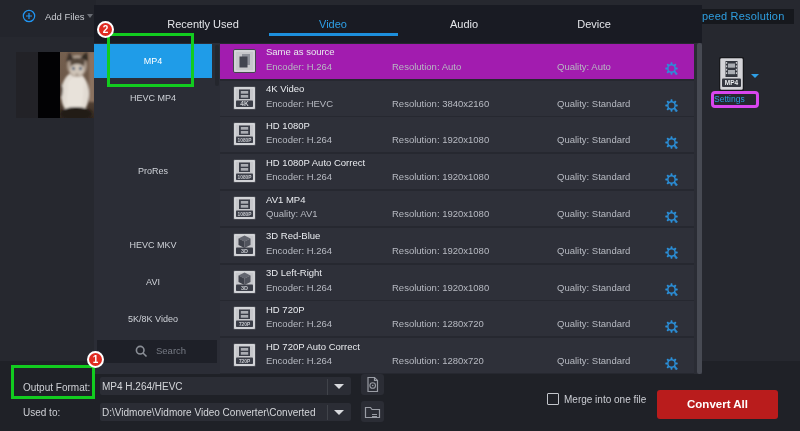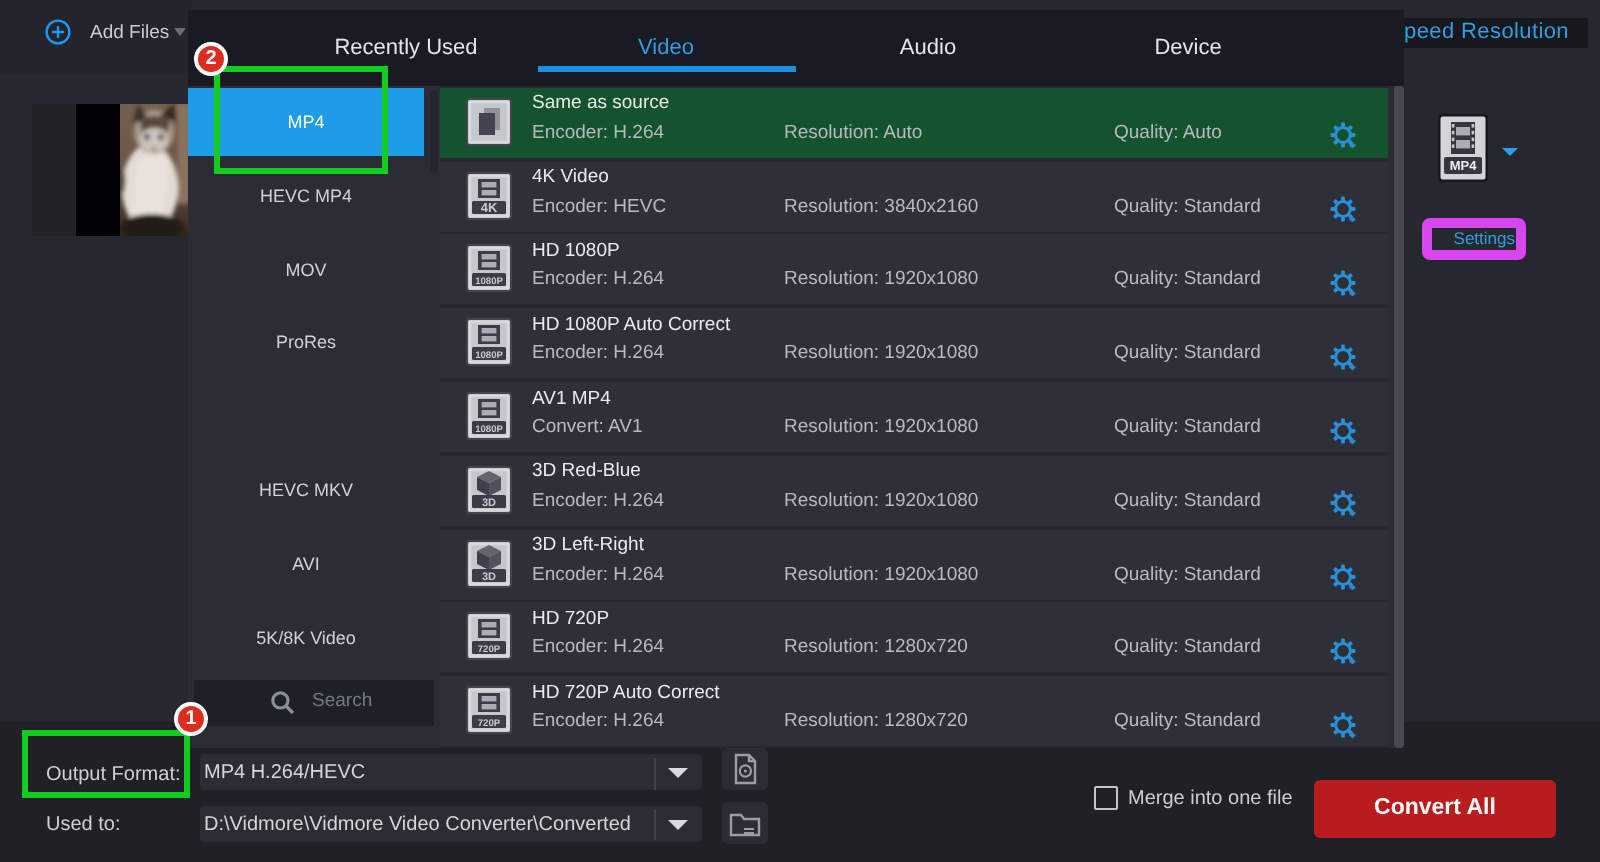--- a/index.html
+++ b/index.html
@@ -11,34 +11,34 @@
   .lbl{font-size:10px;color:#ced0d5;}
   .dd{left:99.5px;width:251px;height:18px;background:#2b2d35;border-radius:2px;color:#d4d6da;font-size:10px;line-height:19.5px;}
   .dd .txt{position:absolute;left:2.5px;top:0;white-space:nowrap;}
   .dd .sep{position:absolute;left:227.5px;top:2px;width:1px;height:15.5px;background:#40434a;}
   .dd .arr{position:absolute;left:234.5px;top:7px;width:0;height:0;border-left:5.5px solid transparent;border-right:5.5px solid transparent;border-top:5.5px solid #d8dadd;}
   .sqbtn{left:361px;width:23px;height:21px;background:#2b2d35;border-radius:3px;}
   #chk{left:547px;top:393px;width:10px;height:10px;border:1.6px solid #c2c5cb;border-radius:1px;background:transparent;}
   #merge{left:564px;top:394px;font-size:10px;color:#ccced4;text-align:center;}
   #convert{left:657px;top:390px;width:121px;height:29px;background:#b91c1c;border-radius:3px;color:#fff;font-size:11.5px;font-weight:bold;text-align:center;line-height:29px;}
   #tooltip{left:680px;top:9px;width:114px;height:14.5px;background:#16181d;color:#2f9fe0;font-size:11px;line-height:14.5px;text-align:left;white-space:nowrap;text-indent:22px;letter-spacing:0.2px;}
-  #settings{left:711px;top:109px;width:41.5px;height:10.5px;border:5px solid #d946ef;border-radius:4px;color:#2e9fe6;font-size:8.5px;text-align:right;line-height:10.5px;}
+  #settings{left:711px;top:91px;width:41.5px;height:10.5px;border:3px solid #d946ef;border-radius:4px;color:#2e9fe6;font-size:8.5px;text-align:left;line-height:10.5px;}
   #bluedown{left:751px;top:73.5px;width:0;height:0;border-left:4px solid transparent;border-right:4px solid transparent;border-top:4.5px solid #2e9fe6;}
   
   #popup{left:94px;top:5px;width:608px;height:369px;background:#2b2d36;}
   #tabbar{left:0;top:0;width:608px;height:38px;background:#191b23;}
   .tab{top:13px;font-size:11px;color:#e4e6ea;transform:translateX(-50%);white-space:nowrap;}
   #underline{left:175px;top:28px;width:129px;height:2.5px;background:#1d8fdd;}
   .sideitem{left:0;width:118px;font-size:9px;color:#cfd2d8;text-align:center;height:34px;line-height:34px;}
   #mp4sel{left:0;top:39px;width:118px;height:34px;background:#1f9ce8;}
   #sidethumb{left:121px;top:40px;width:3.5px;height:41px;background:#24262d;border-radius:2px;}
   #search{left:3px;top:334.5px;width:119.5px;height:23px;background:#1e2028;}
   #rows{left:126px;top:38px;width:474px;height:331px;background:#262830;}
   .row{left:0;width:474px;height:35px;background:#2e3039;}
-  .row.sel{background:#14532d;}
+  .row.sel{background:#a21caf;}
   .ricon{position:absolute;left:13px;top:5px;}
   .rtitle{position:absolute;left:46px;top:2.5px;font-size:9.5px;color:#e9ebef;white-space:nowrap;}
   .rsub{position:absolute;left:46px;top:17px;font-size:9.5px;color:#b7bac2;white-space:nowrap;}
   .rres{position:absolute;left:172px;top:17px;font-size:9.5px;color:#b7bac2;white-space:nowrap;}
   .rqual{position:absolute;left:337px;top:17px;font-size:9.5px;color:#b7bac2;white-space:nowrap;}
   .rgear{position:absolute;left:445px;top:17.5px;}
   #scrolltrack{left:600px;top:38px;width:8px;height:331px;background:#2a2c34;}
   #scrollthumb{left:602.5px;top:38px;width:5px;height:331px;background:#474a53;border-radius:2px;}
   
   .grect{border:3px solid #12cc1f;z-index:50;}
@@ -142,21 +142,20 @@
   <div class="abs" id="tabbar"></div>
   <div class="abs tab" style="left:109px;">Recently Used</div>
   <div class="abs tab" style="left:239px;color:#2e9fe6;">Video</div>
   <div class="abs tab" style="left:370px;">Audio</div>
   <div class="abs tab" style="left:500px;">Device</div>
   <div class="abs" id="underline"></div>
   <div class="abs" id="mp4sel"></div>
   <div class="abs" id="sidethumb"></div>
   <div class="abs sideitem" style="top:39px;color:#fff;">MP4</div>
   <div class="abs sideitem" style="top:75.8px;">HEVC MP4</div>
-  <div class="abs sideitem" style="top:112.6px;">MOV</div>
   <div class="abs sideitem" style="top:149.4px;">ProRes</div>
   <div class="abs sideitem" style="top:223px;">HEVC MKV</div>
   <div class="abs sideitem" style="top:259.8px;">AVI</div>
   <div class="abs sideitem" style="top:296.6px;">5K/8K Video</div>
   <div class="abs" id="search">
     <svg style="position:absolute;left:38px;top:5px" width="13" height="13" viewBox="0 0 13 13">
       <circle cx="5.2" cy="5.2" r="3.8" fill="none" stroke="#8a8e96" stroke-width="1.6"></circle>
       <path d="M8 8 L11.5 11.5" stroke="#8a8e96" stroke-width="1.6"></path>
     </svg>
     <span style="position:absolute;left:59px;top:5.5px;font-size:9.5px;color:#767a84;">Search</span>
@@ -271,21 +270,21 @@
 <span class="ricon"><svg width="23" height="24" viewBox="0 0 23 24">
 <rect x="0.5" y="0.5" width="22" height="23" rx="1.5" fill="#c6c7cb" stroke="#44464e" stroke-width="1"></rect>
 <rect x="2" y="2" width="19" height="20" fill="none" stroke="#d8d9dc" stroke-width="1.3"></rect>
 <rect x="6" y="3.5" width="11" height="9.5" fill="#3a3d47"></rect>
 <rect x="7.8" y="5" width="7.4" height="2.7" fill="#aaacb2"></rect>
 <rect x="7.8" y="9" width="7.4" height="2.7" fill="#aaacb2"></rect>
 <rect x="3" y="14.5" width="17" height="6.5" rx="0.8" fill="#3a3d47"></rect>
 <text x="11.5" y="19.8" font-family="Liberation Sans" font-size="4.8" font-weight="bold" fill="#c8cacf" text-anchor="middle">1080P</text>
 </svg></span>
 <span class="rtitle">AV1 MP4</span>
-<span class="rsub">Convert: AV1</span>
+<span class="rsub">Quality: AV1</span>
 <span class="rres">Resolution: 1920x1080</span>
 <span class="rqual">Quality: Standard</span>
 <span class="rgear"><svg width="13" height="13" viewBox="-6.5 -6.5 13 13">
             <circle r="3.7" fill="none" stroke="#2b8fd8" stroke-width="1.5"></circle>
             <rect x="-0.95" y="-6.2" width="1.9" height="2.3" rx="0.6" transform="rotate(0)" fill="#2b8fd8"></rect>
             <rect x="-0.95" y="-6.2" width="1.9" height="2.3" rx="0.6" transform="rotate(45)" fill="#2b8fd8"></rect>
             <rect x="-0.95" y="-6.2" width="1.9" height="2.3" rx="0.6" transform="rotate(90)" fill="#2b8fd8"></rect>
             <rect x="-0.95" y="-6.2" width="1.9" height="2.3" rx="0.6" transform="rotate(135)" fill="#2b8fd8"></rect>
             <rect x="-0.95" y="-6.2" width="1.9" height="2.3" rx="0.6" transform="rotate(180)" fill="#2b8fd8"></rect>
             <rect x="-0.95" y="-6.2" width="1.9" height="2.3" rx="0.6" transform="rotate(225)" fill="#2b8fd8"></rect>

